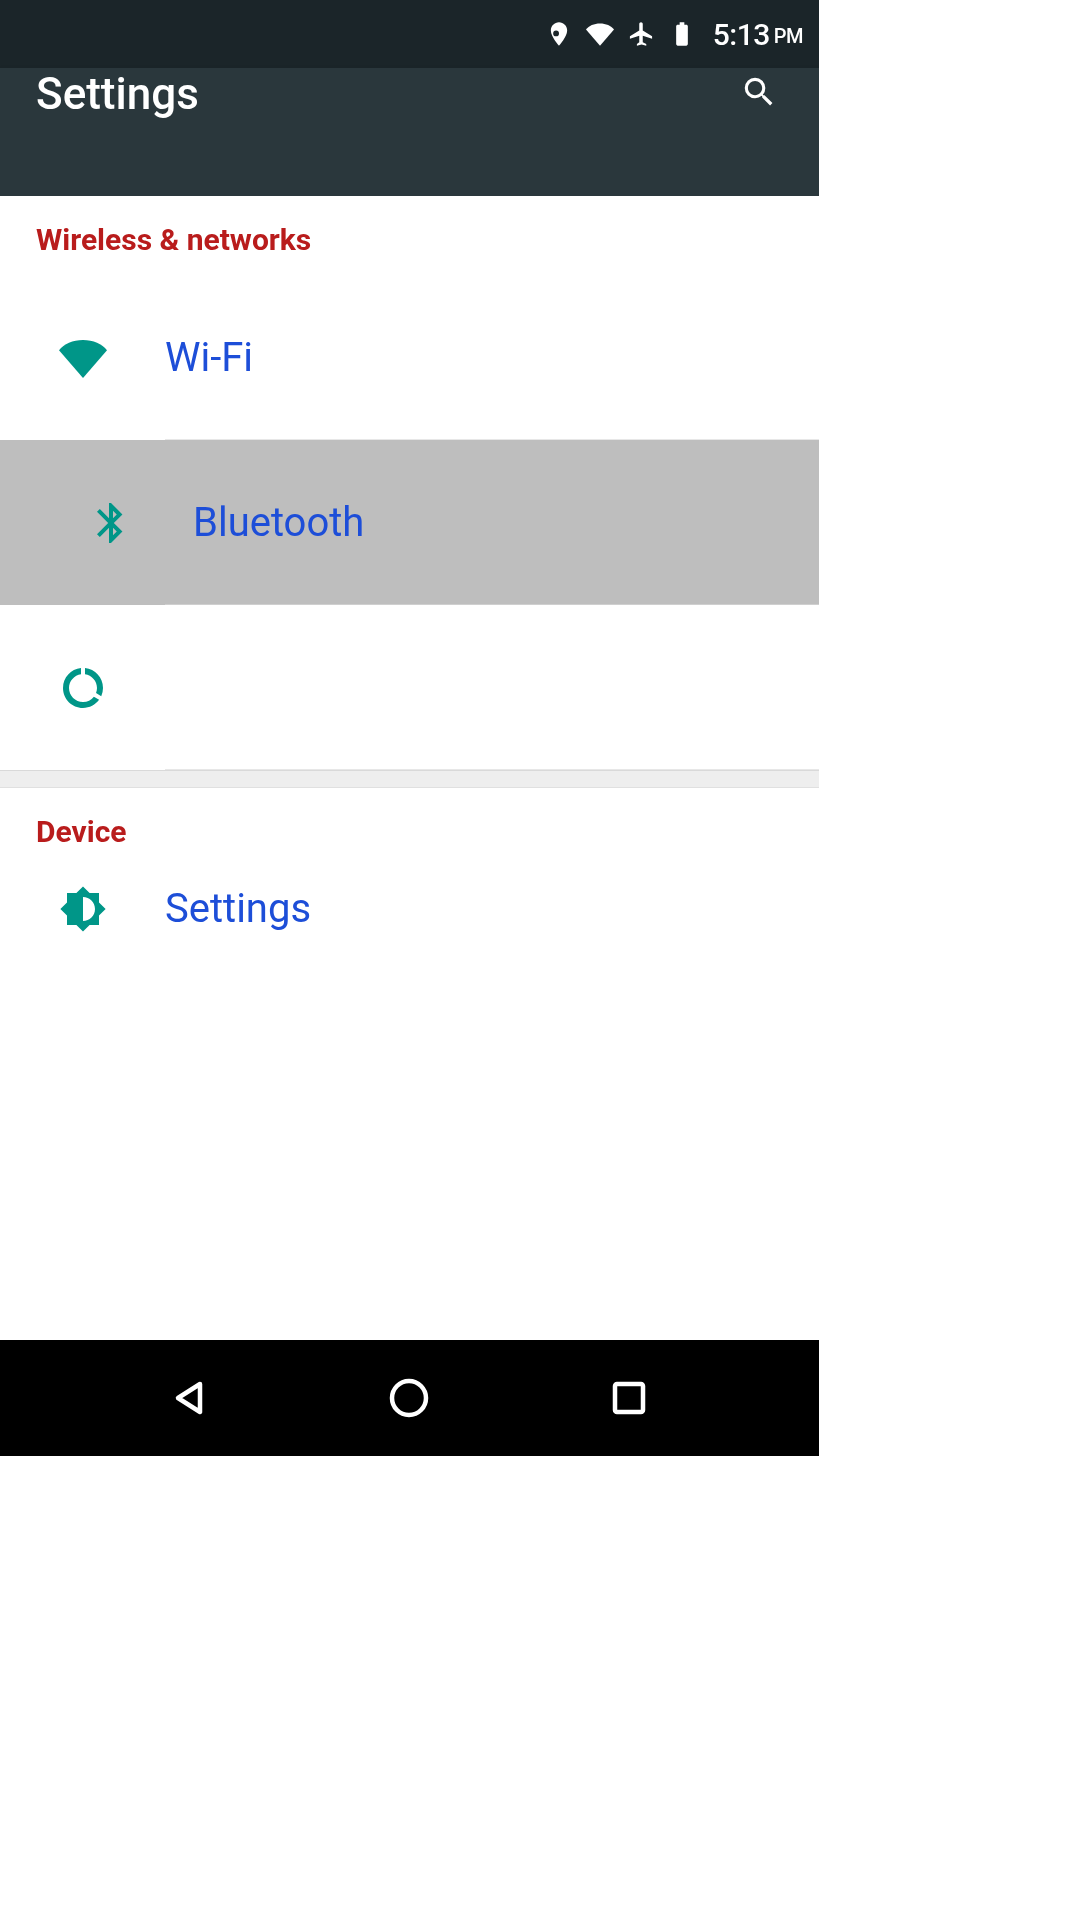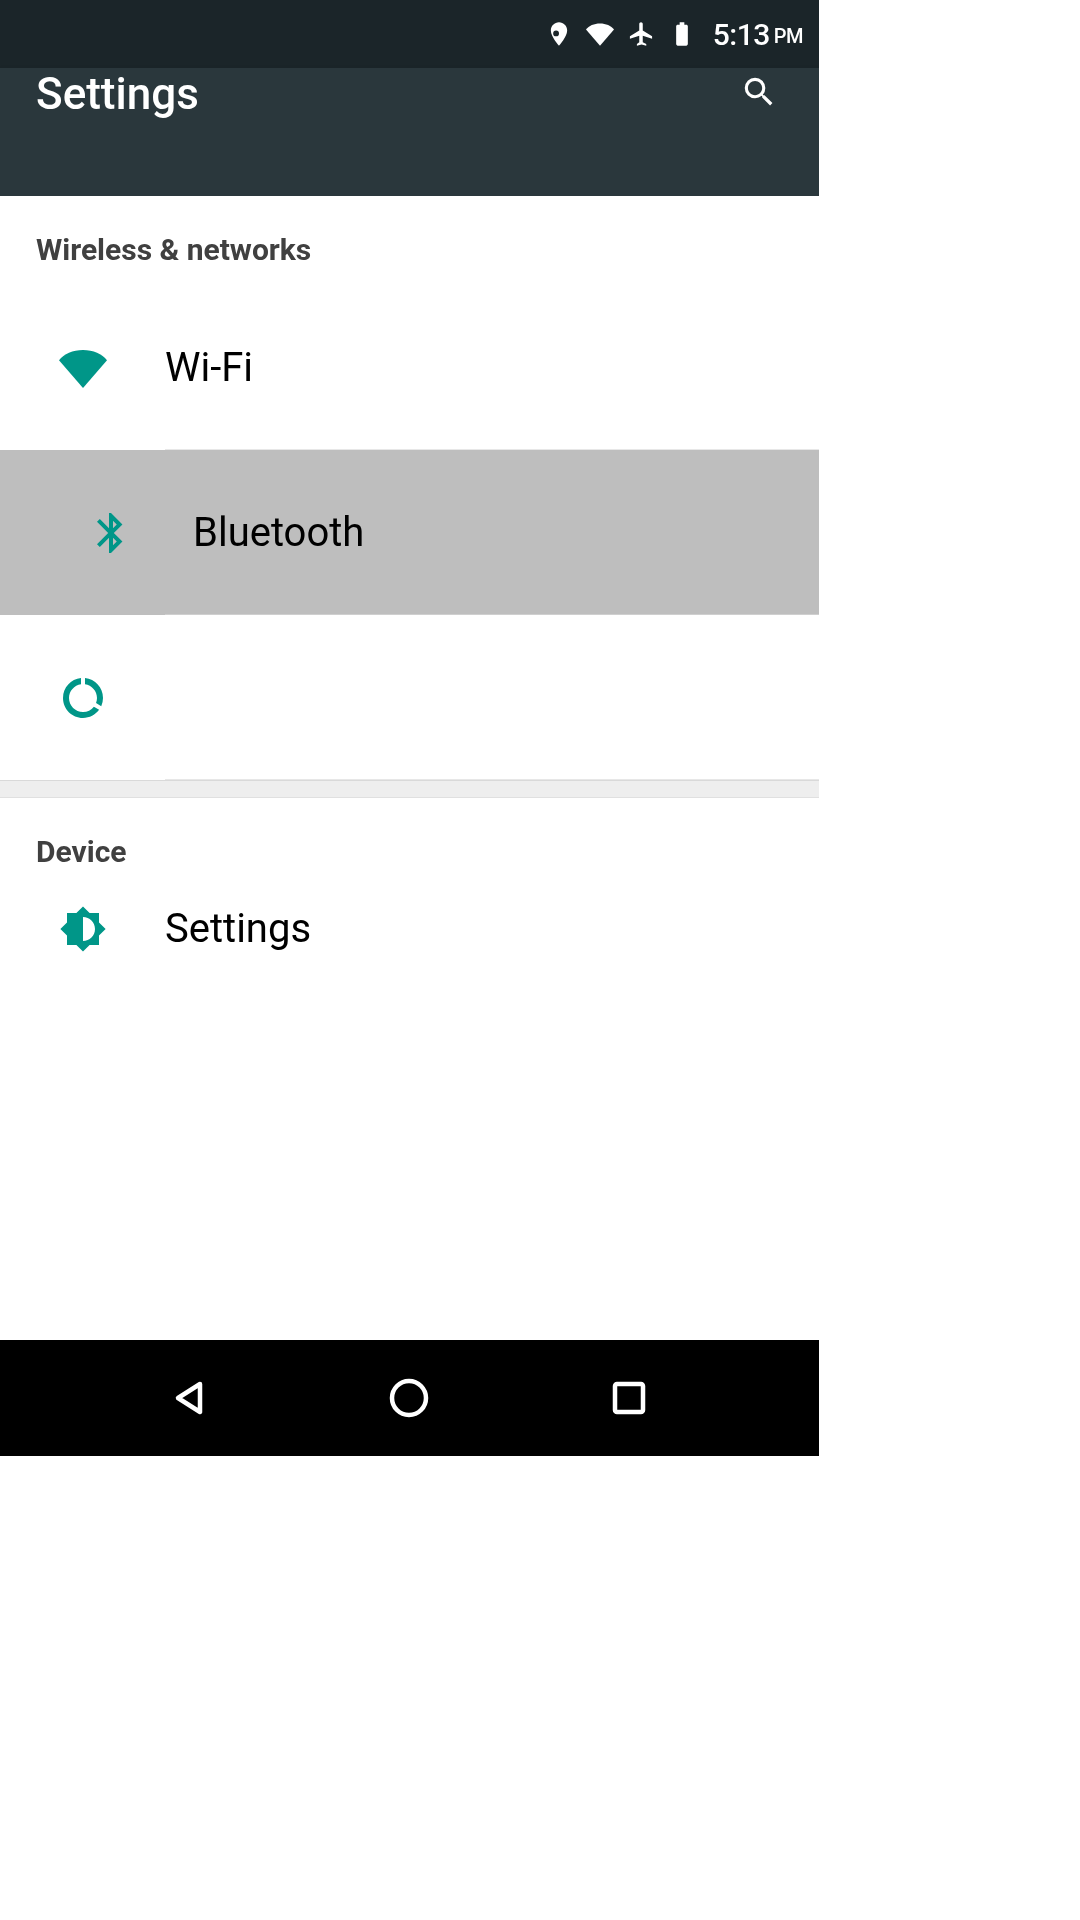--- a/index.html
+++ b/index.html
@@ -77,24 +77,24 @@
       fill: #ffffff;
       width: 38px;
       height: 38px;
     }
 
     
     .content {
       background: #ffffff;
     }
     .section-header {
-      color: #404040;
+      color: #b91c1c;
       font-size: 30px;
       font-weight: 700;
-      padding: 36px 0 18px 36px;
+      padding: 26px 0 18px 36px;
     }
     .section-spacer {
       height: 18px;
       background: #eeeeee;
       border-top: 1px solid #d9d9d9;
       border-bottom: 1px solid #e0e0e0;
     }
 
     .row {
       height: 165px;
@@ -112,21 +112,21 @@
       align-items: center;
       justify-content: center;
     }
     .row .icon-slot svg {
       fill: #009688;
       width: 48px;
       height: 48px;
     }
     .row .label {
       font-size: 40px;
-      color: #000000;
+      color: #1d4ed8;
       font-weight: 400;
     }
     .row .divider {
       position: absolute;
       bottom: 0;
       left: 165px;
       right: 0;
       height: 1px;
       background: #e7e7e7;
     }

